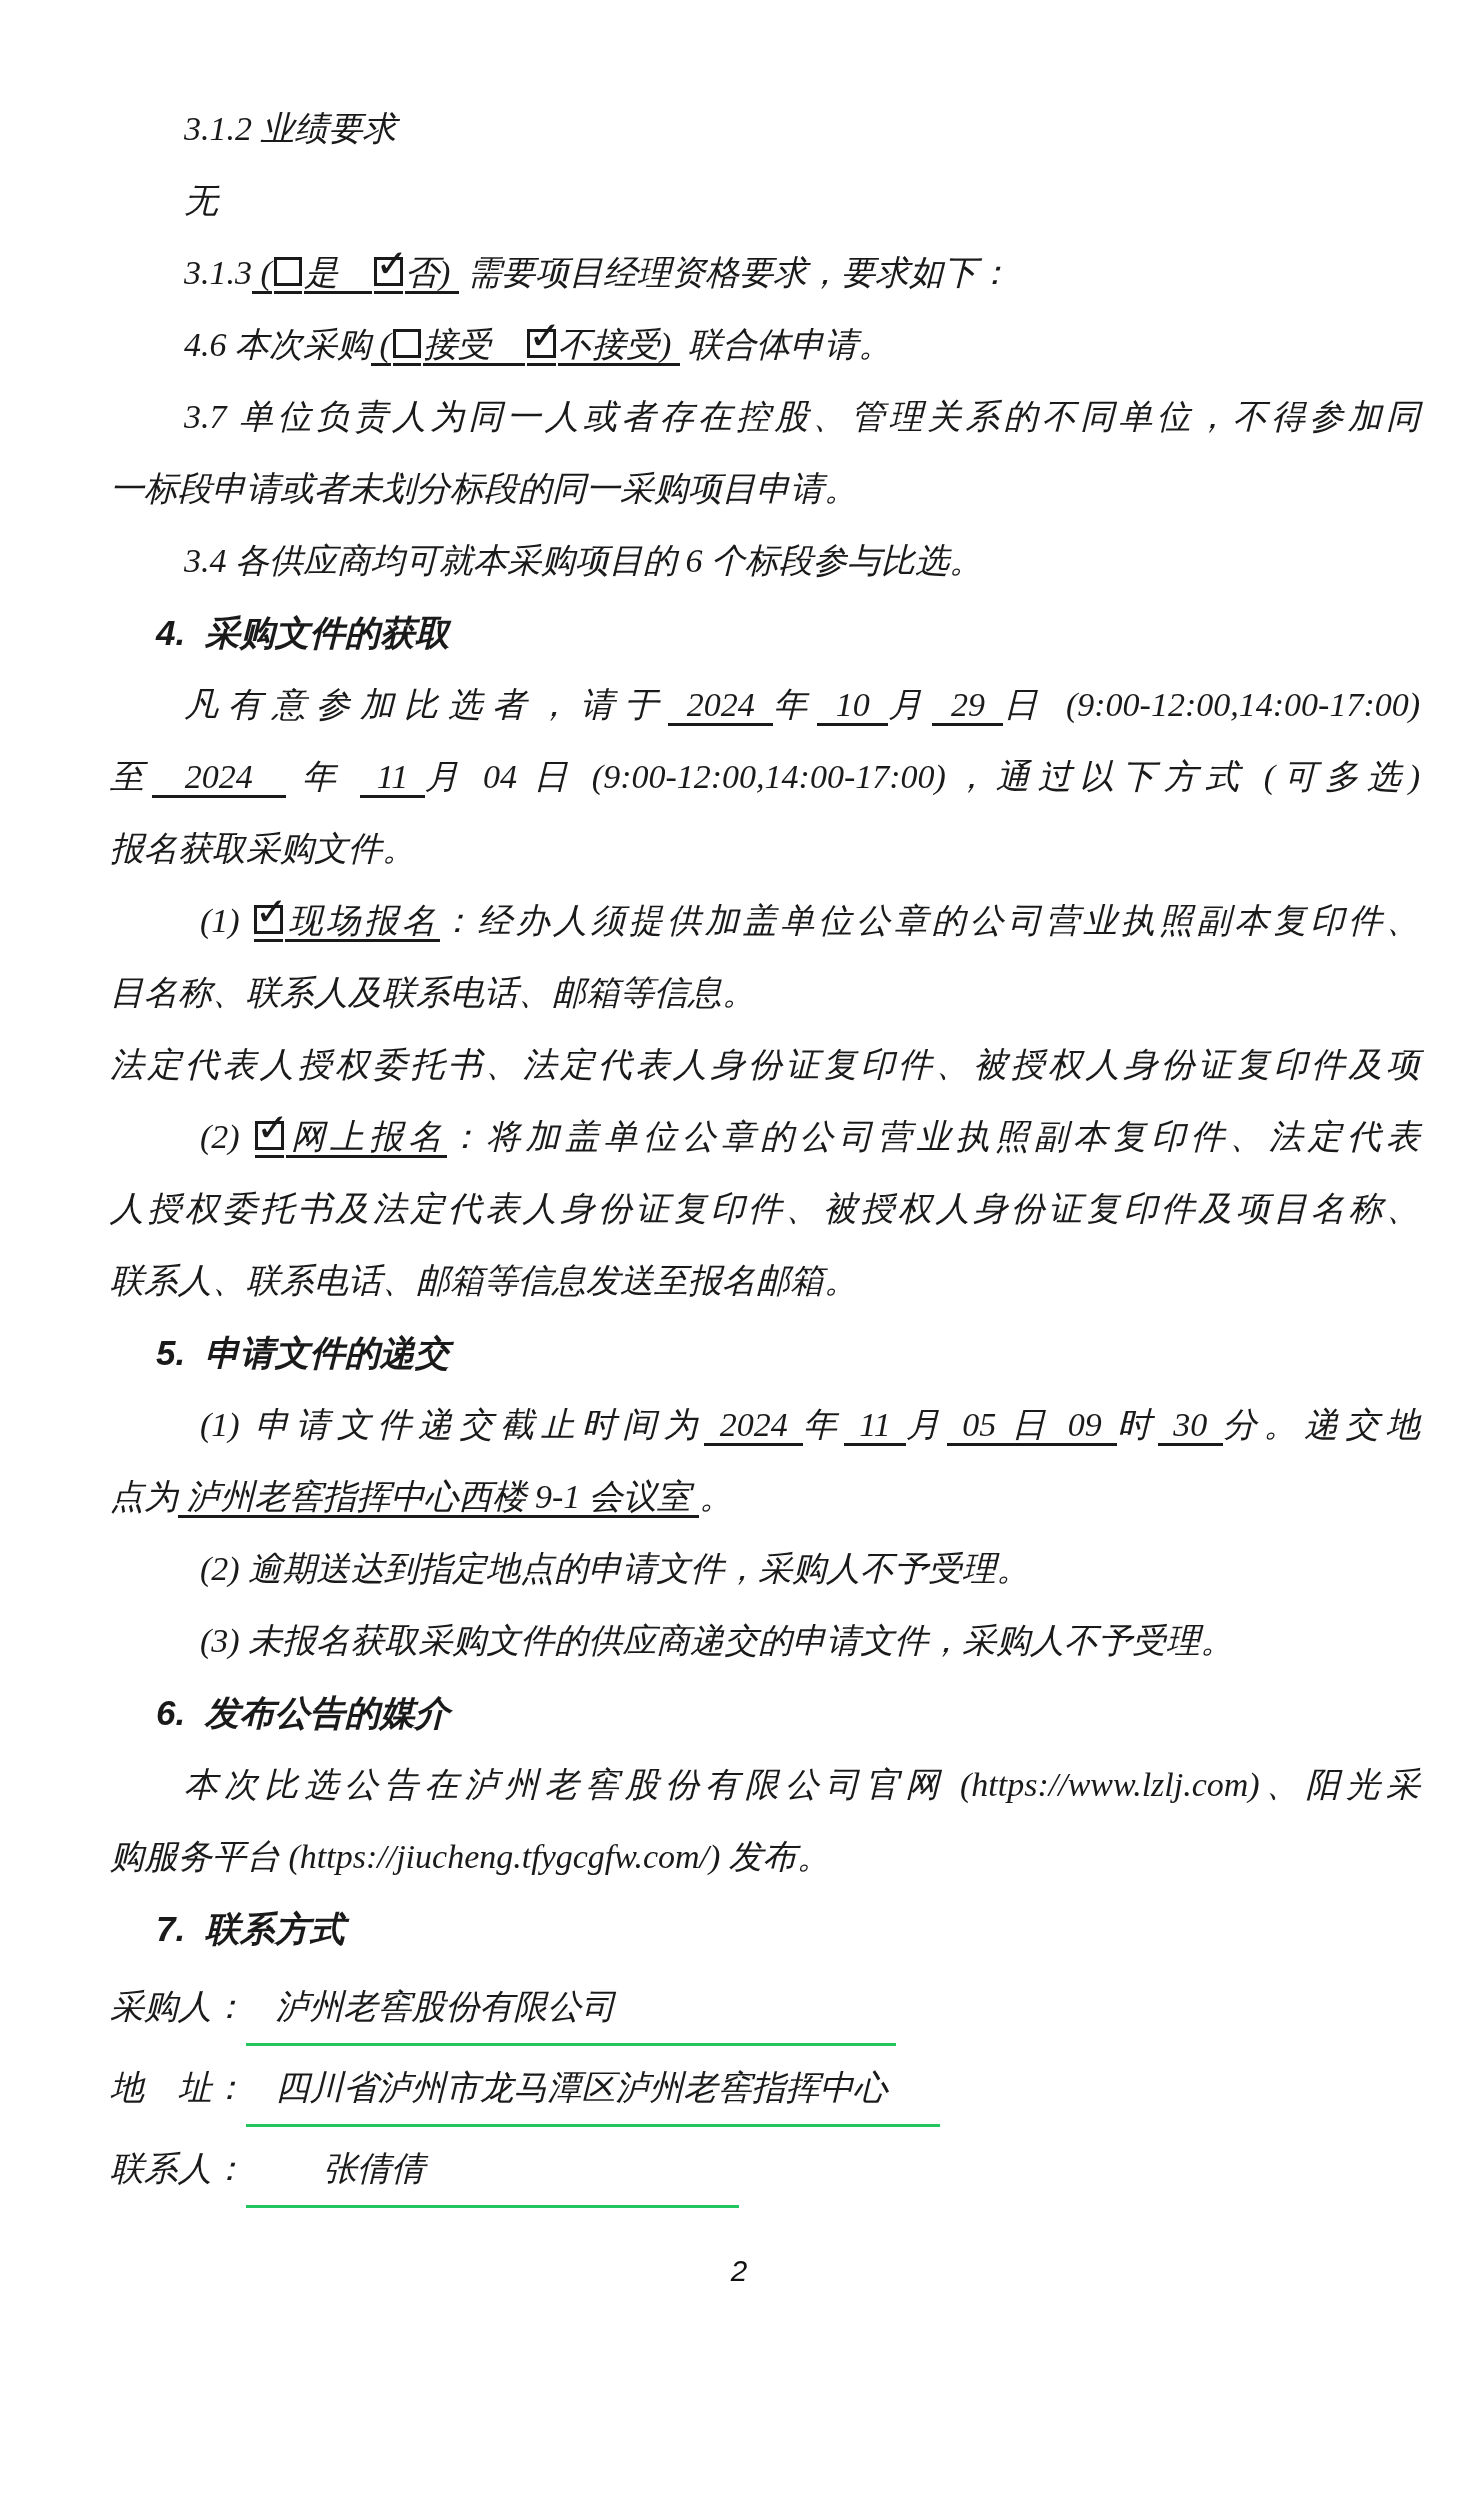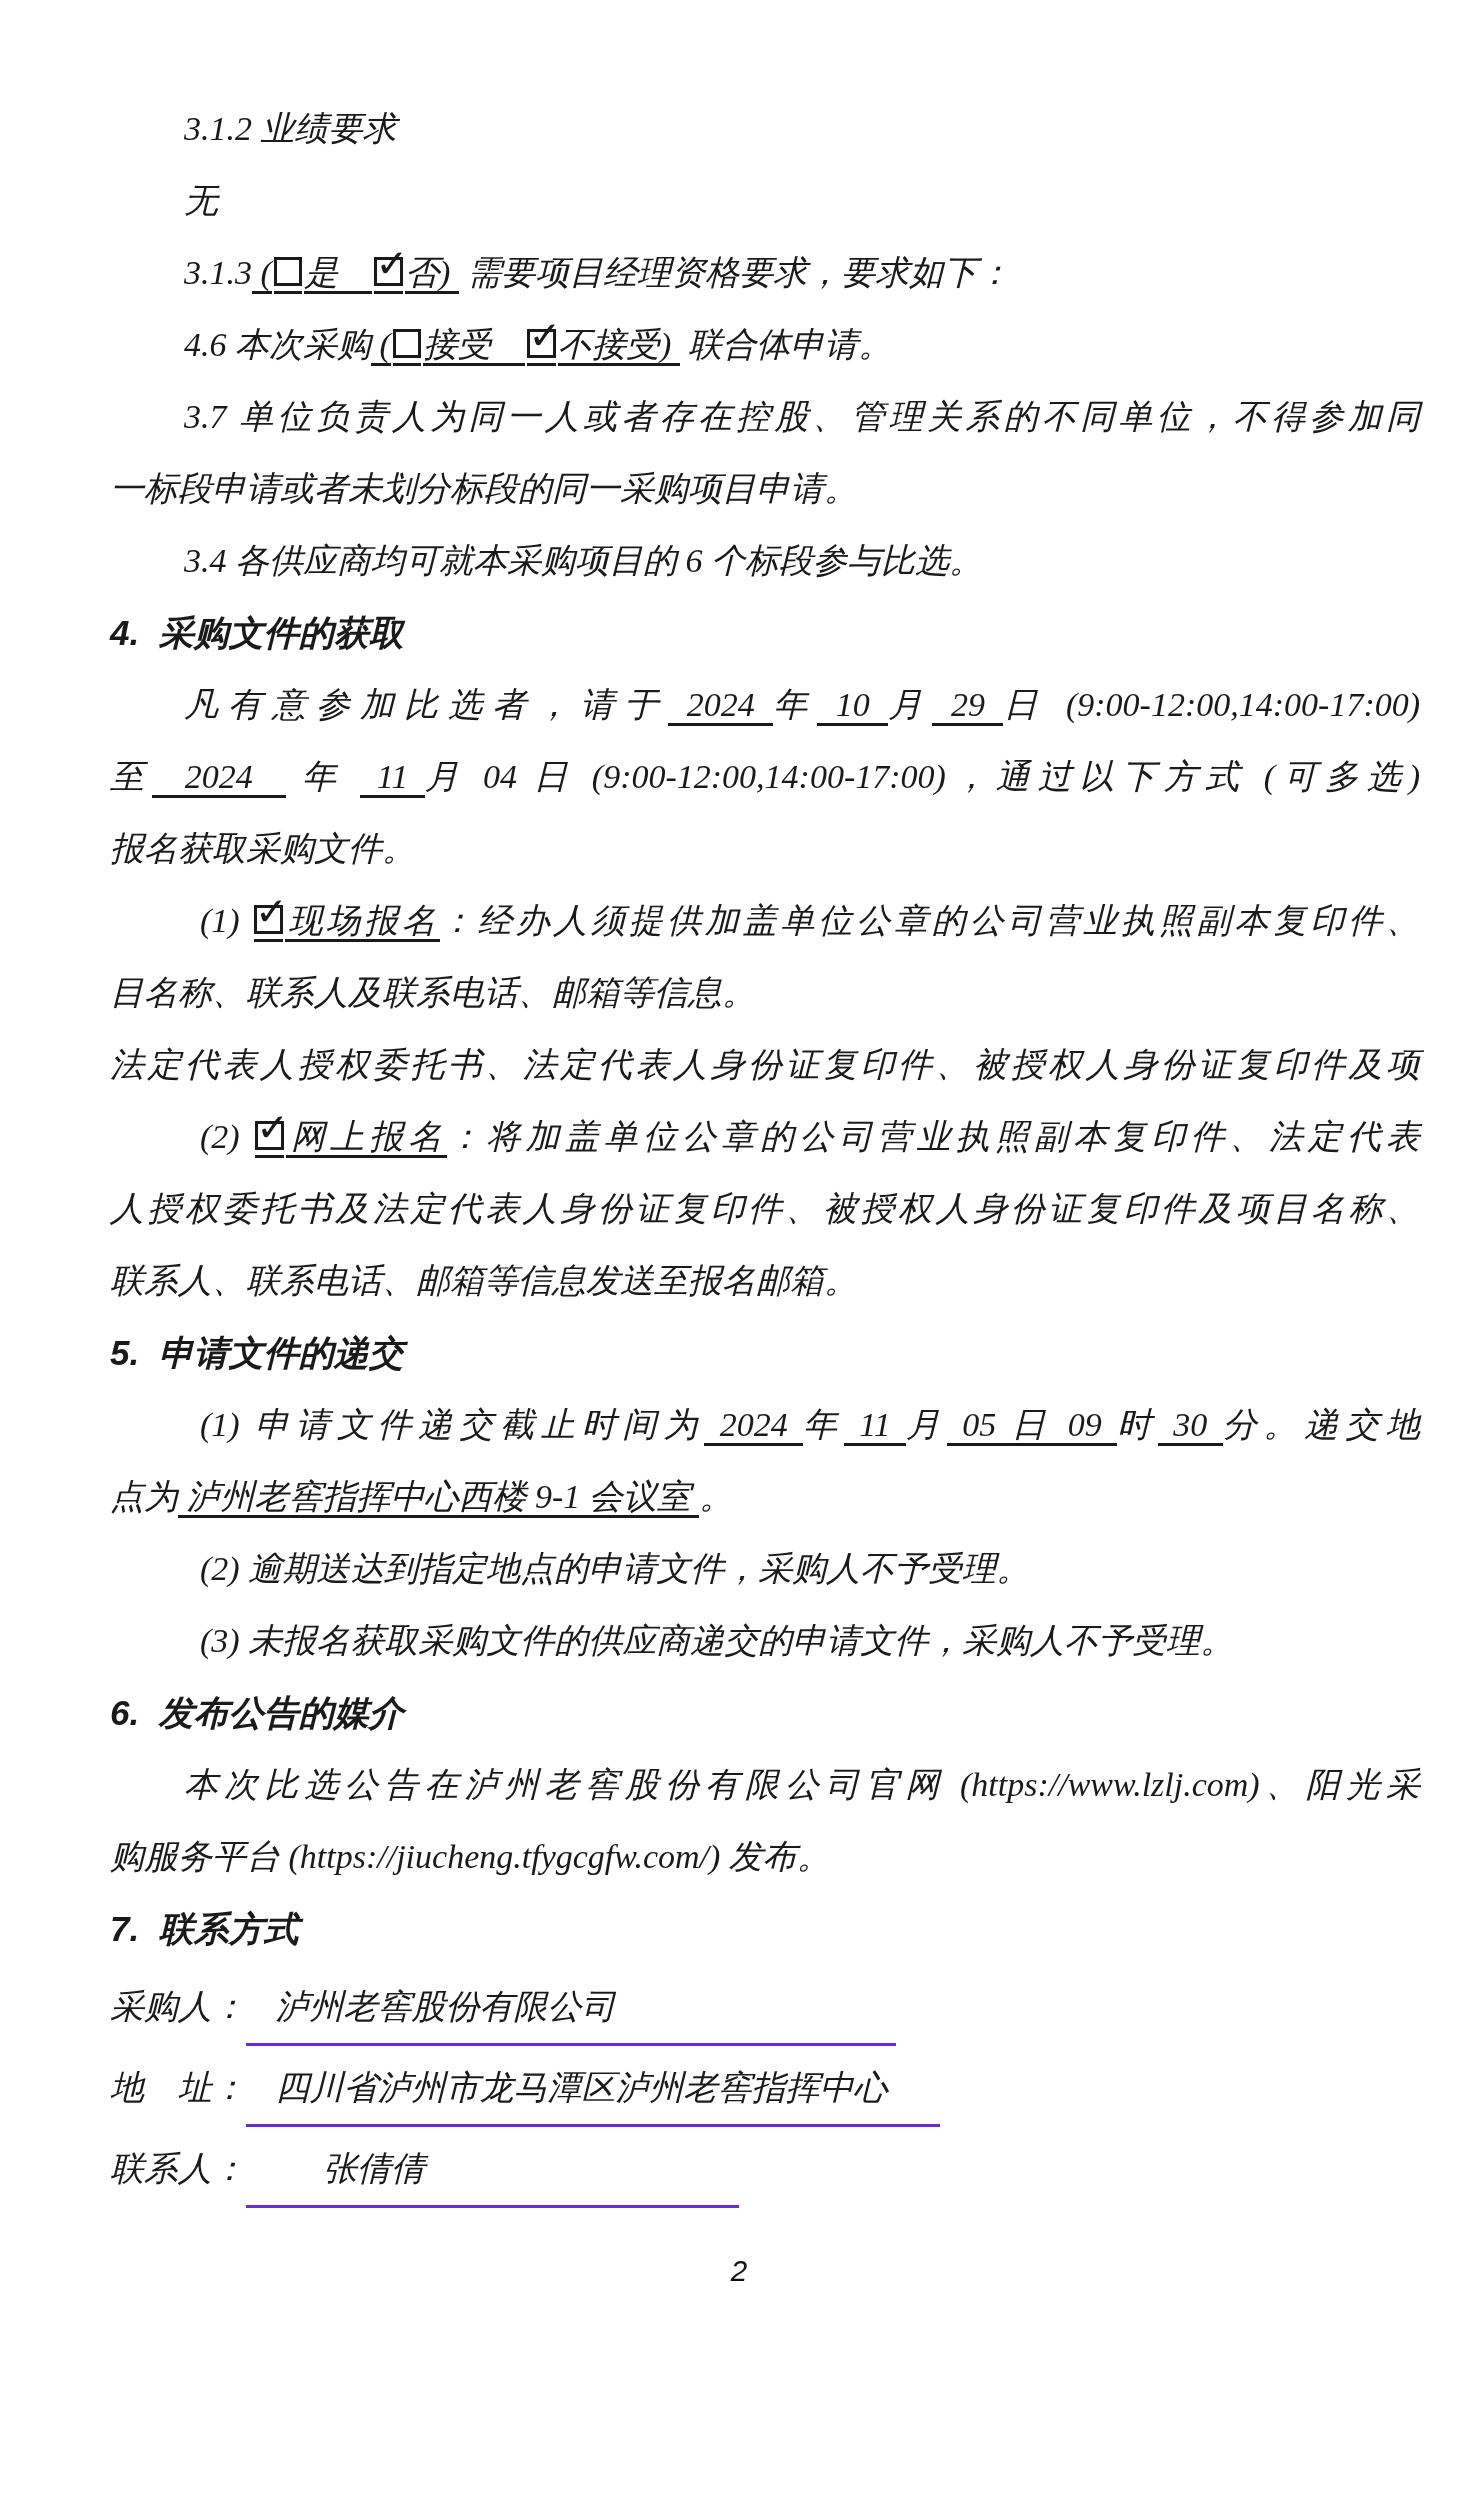--- a/index.html
+++ b/index.html
@@ -23,40 +23,41 @@
     white-space:pre-wrap;
     text-align:left;
   }
   .indent2{padding-left:74px;}
   .indent25{padding-left:90px;}
   .fill{text-align:justify;text-align-last:justify;}
   .heading{
     font-family:"Liberation Sans","DejaVu Sans",sans-serif;
     font-weight:bold;
     font-size:35px;
+    margin-left:46px;
   }
   .u{border-bottom:3px solid #1a1a1a;}
   .cbwrap{margin:0 2px;}
   .cb{
     display:inline-block;
     width:28.6px;height:28.6px;
     border:3px solid #1a1a1a;
     box-sizing:border-box;
     vertical-align:-2px;
     position:relative;
   }
   .cb .mark{
     position:absolute;left:-2px;top:-16.7px;
     font-size:39px;font-weight:bold;line-height:1;
     font-family:"DejaVu Sans",sans-serif;
   }
   .contact{margin-top:5.9px;}
   .field{
     display:inline-block;
-    border-bottom:3px solid #6d28d9;
+    border-bottom:3px solid #22c55e;
     box-sizing:border-box;
   }
   .page-number{
     position:absolute;
     top:2254px;left:0;width:100%;
     text-align:center;
     font-size:29.6px;
     font-family:"Liberation Sans","DejaVu Sans",sans-serif;
     color:#111111;
   }

